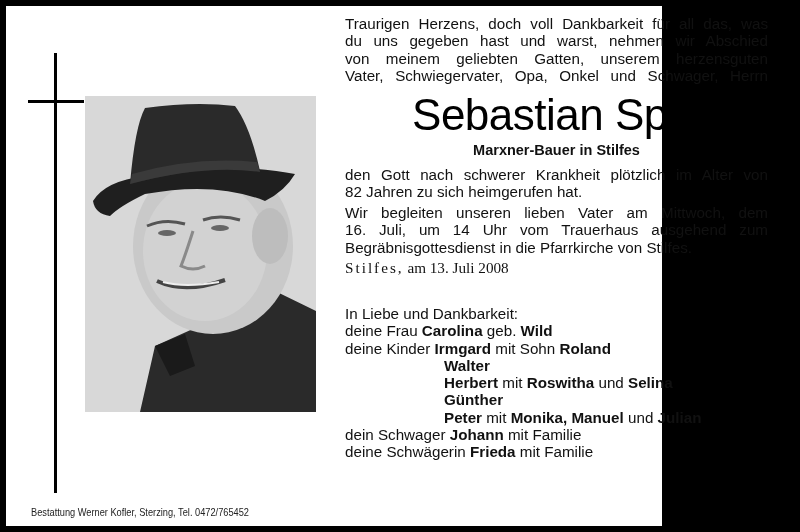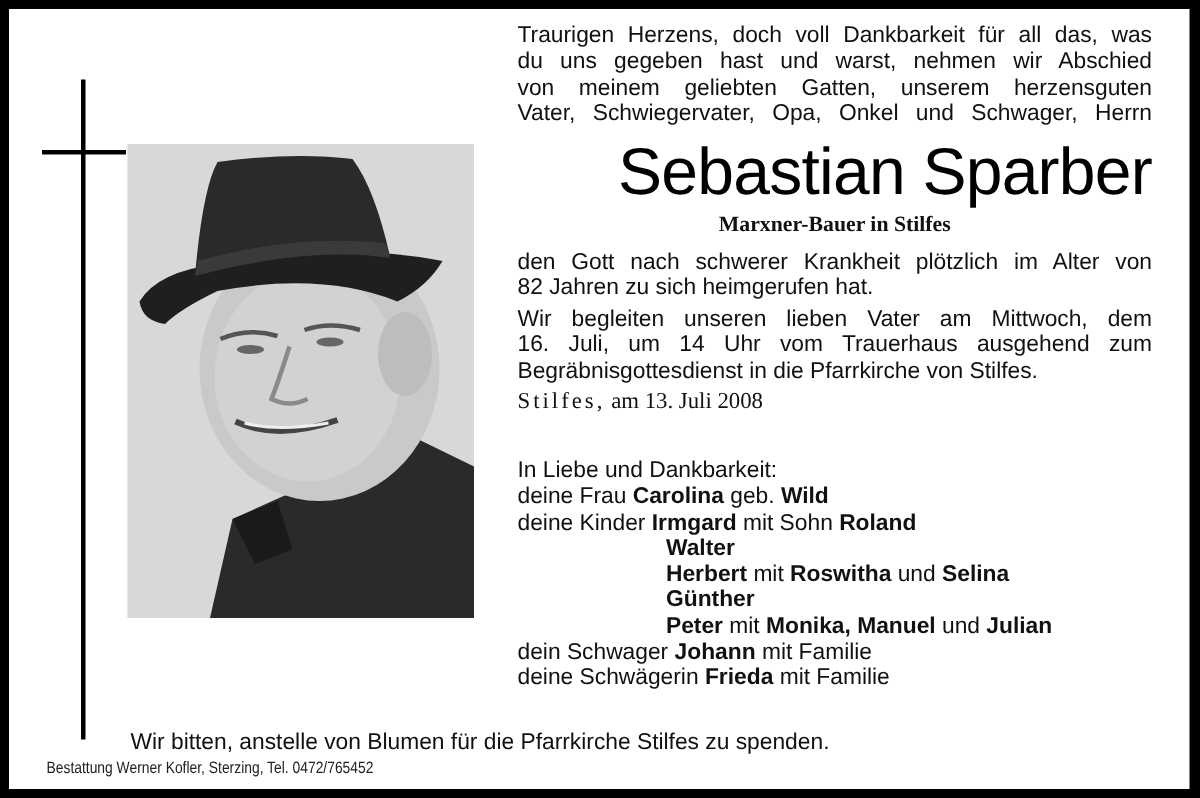--- a/index.html
+++ b/index.html
@@ -1,25 +1,25 @@
 <!DOCTYPE html>
 <html><head>
 <meta charset="utf-8">
 <style>
   * { margin:0; padding:0; box-sizing:border-box; }
   html, body { width:800px; height:532px; background:#000; overflow:hidden; }
-  .frame { position:absolute; left:6px; top:6px; width:787px; height:520px; background:#fff; }
+  .frame { position:absolute; left:6px; top:6px; width:656px; height:520px; background:#fff; }
   .cross-v { position:absolute; left:48px; top:47px; width:3px; height:440px; background:#000; }
   .cross-h { position:absolute; left:22px; top:94px; width:56px; height:3px; background:#000; }
   .photo { position:absolute; left:79px; top:90px; width:231px; height:316px; background:#d8d8d8; overflow:hidden; }
   .text { position:absolute; left:339px; width:423px; font-family:"Liberation Sans", sans-serif; color:#111; font-size:15.2px; line-height:17.3px; }
   .just { text-align:justify; text-align-last:justify; }
   .intro { top:9px; }
   .name { position:absolute; left:339px; top:84px; width:423px; text-align:right; font-family:"Liberation Sans", sans-serif; font-weight:normal; font-size:44px; letter-spacing:-0.5px; color:#000; }
-  .subtitle { position:absolute; left:339px; top:136px; width:423px; text-align:center; font-family:Liberation Serif, serif; font-weight:bold; font-size:14.5px; color:#111; }
+  .subtitle { position:absolute; left:339px; top:136px; width:423px; text-align:center; font-family:Liberation Sans, sans-serif; font-weight:bold; font-size:14.5px; color:#111; }
   .p1 { top:160px; }
   .p2 { top:198px; }
   .date { top:253px;font-family:Liberation Serif, serif; }
   .date .place { letter-spacing:2px; }
   .fam { top:299px; }
   .line { white-space:nowrap; }
   .indent { padding-left:99px; }
   b { font-weight:bold;margin-top:24px; }
   .closing { position:absolute; left:81px; top:480px; font-family:"Liberation Sans", sans-serif; font-size:15.2px; color:#111; white-space:nowrap; }
   .footer { position:absolute; left:25px; top:500px; font-family:"Liberation Sans", sans-serif; font-size:11px; color:#222; transform:scaleX(0.84); transform-origin:left; white-space:nowrap; }
@@ -92,15 +92,14 @@
     <div class="line"><span>deine Frau </span><b>Carolina</b><span> geb. </span><b>Wild</b></div>
     <div class="line"><span>deine Kinder </span><b>Irmgard</b><span> mit Sohn </span><b>Roland</b></div>
     <div class="line indent"><b>Walter</b></div>
     <div class="line indent"><b>Herbert</b><span> mit </span><b>Roswitha</b><span> und </span><b>Selina</b></div>
     <div class="line indent"><b>Günther</b></div>
     <div class="line indent"><b>Peter</b><span> mit </span><b>Monika, Manuel</b><span> und </span><b>Julian</b></div>
     <div class="line"><span>dein Schwager </span><b>Johann</b><span> mit Familie</span></div>
     <div class="line"><span>deine Schwägerin </span><b>Frieda</b><span> mit Familie</span></div>
   </div>
 
-  <div class="closing">Wir bitten, anstelle von Blumen für die Pfarrkirche Stilfes zu spenden.</div>
   <div class="footer">Bestattung Werner Kofler, Sterzing, Tel. 0472/765452</div>
 </div>
 
 </body></html>

